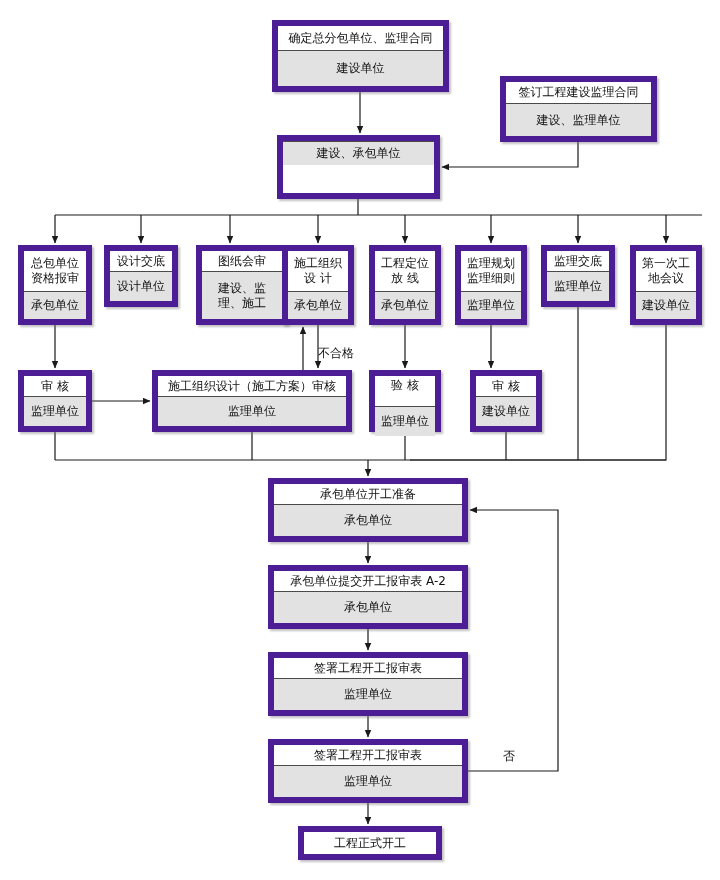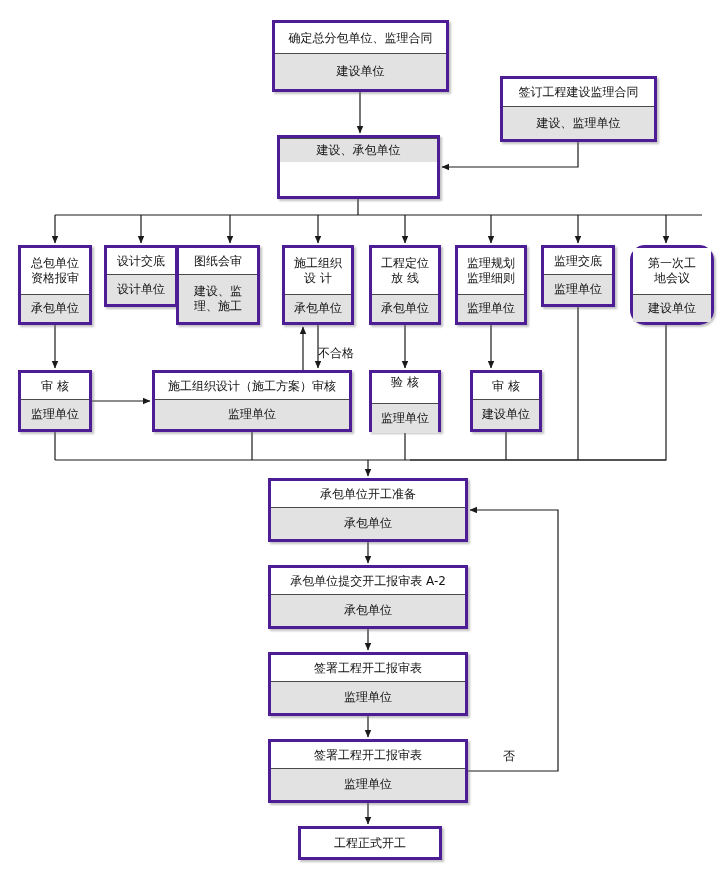--- a/index.html
+++ b/index.html
@@ -21,21 +21,21 @@
     position: absolute;
     left: 0;
     top: 0;
     width: 720px;
     height: 880px;
     pointer-events: none;
   }
   .node {
     position: absolute;
     box-sizing: border-box;
-    border: 3px solid #4c1d95;
+    border: 6px solid #4c1d95;
     background: #ffffff;
     box-shadow: 2px 2px 2px rgba(120,120,120,0.45);
     display: flex;
     flex-direction: column;
     z-index: 2;
   }
   .node .title {
     flex: 1 1 auto;
     background: #ffffff;
     display: flex;
@@ -157,21 +157,21 @@
     <div class="title" style="height:52px;">总包单位
 资格报审</div>
     <div class="actor" style="height:28px;">承包单位</div>
   </div>
 
   <div class="node" style="left:104px;top:245px;width:74px;height:62px;">
     <div class="title" style="height:32px;">设计交底</div>
     <div class="actor" style="height:30px;">设计单位</div>
   </div>
 
-  <div class="node" style="left:176px;top:245px;width:84px;height:80px;">
+  <div class="node" style="left:196px;top:245px;width:92px;height:80px;">
     <div class="title" style="height:32px;">图纸会审</div>
     <div class="actor" style="height:48px;">建设、监
 理、施工</div>
   </div>
 
   <div class="node" style="left:282px;top:245px;width:72px;height:80px;">
     <div class="title" style="height:52px;">施工组织
 设    计</div>
     <div class="actor" style="height:28px;">承包单位</div>
   </div>
@@ -186,21 +186,21 @@
     <div class="title" style="height:52px;">监理规划
 监理细则</div>
     <div class="actor" style="height:28px;">监理单位</div>
   </div>
 
   <div class="node" style="left:541px;top:245px;width:74px;height:62px;">
     <div class="title" style="height:32px;">监理交底</div>
     <div class="actor" style="height:30px;">监理单位</div>
   </div>
 
-  <div class="node" style="left:630px;top:245px;width:84px;height:80px;border-radius:15px;">
+  <div class="node" style="left:630px;top:245px;width:72px;height:80px;">
     <div class="title" style="height:52px;">第一次工
 地会议</div>
     <div class="actor" style="height:28px;">建设单位</div>
   </div>
 
   <div class="node" style="left:18px;top:370px;width:74px;height:62px;">
     <div class="title" style="height:32px;">审    核</div>
     <div class="actor" style="height:30px;">监理单位</div>
   </div>
 

